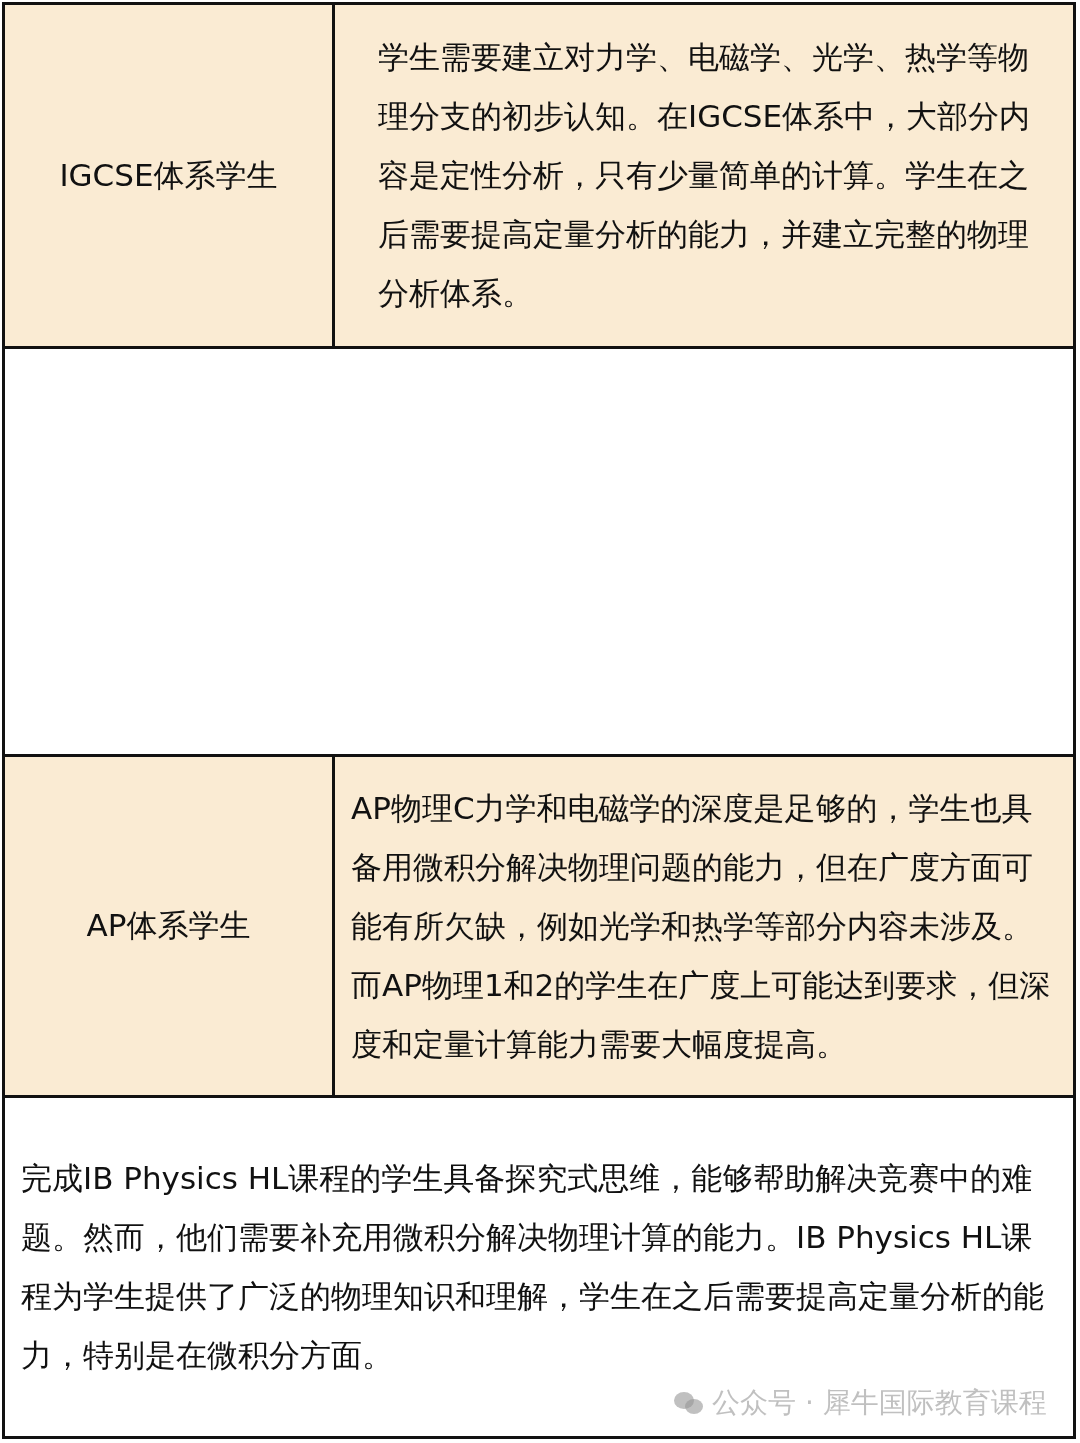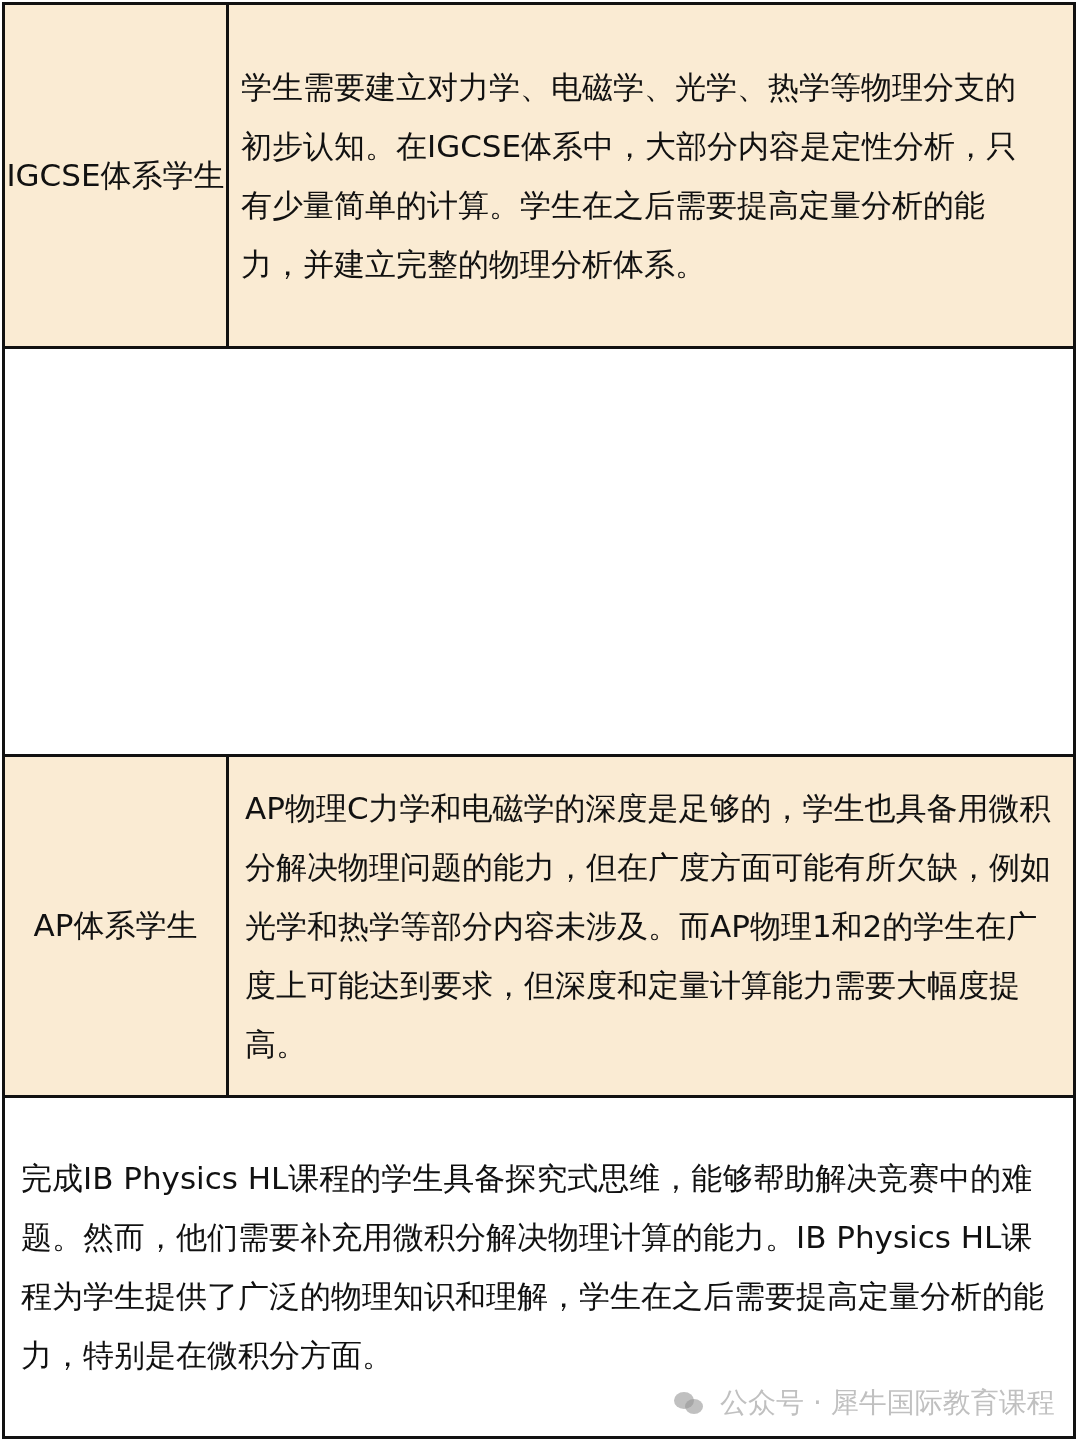--- a/index.html
+++ b/index.html
@@ -4,28 +4,28 @@
   <style>
     html, body { margin: 0; padding: 0; background: #ffffff; }
     body { width: 1080px; height: 1443px; position: relative; overflow: hidden;
       font-family: "DejaVu Sans", "Liberation Sans", sans-serif; color: #111111; }
     .table { position: absolute; left: 2px; top: 2px; width: 1074px; height: 1437px;
       border: 3px solid #111; box-sizing: border-box; }
     .row { position: absolute; left: 0; right: 0; display: flex; box-sizing: border-box; }
     .row.sep { border-top: 3px solid #111; }
     .row.beige { background: #faebd3; }
     .row.white { background: #ffffff; }
-    .label { width: 224px; flex: none; border-right: 3px solid #111; box-sizing: border-box;
+    .label { width: 330px; flex: none; border-right: 3px solid #111; box-sizing: border-box;
       display: flex; align-items: center; justify-content: center; font-size: 31px; letter-spacing: 0px; }
     .desc { flex: 1; box-sizing: border-box; display: flex; align-items: center;
       font-size: 31px; line-height: 59px; padding: 0 14px 0 16px; }
     .desc p { margin: 0; }
-    .r1 .desc { padding-left: 12px; padding-right: 36px; }
+    .r1 .desc { padding-left: 43px; padding-right: 36px; }
     .watermark { position: absolute; left: 674px; top: 1384px; font-size: 28px; color: rgba(140,140,140,0.55);
-      display: flex; align-items: center; gap: 16px; }
+      display: flex; align-items: center; gap: 8px; }
     .wm-icon { width: 30px; height: 26px; position: relative; }
     .wm-icon span { position: absolute; background: rgba(150,150,150,0.6); border-radius: 50%; }
   </style>
 </head>
 <body>
 
 <div class="table">
   <div class="row beige r1" style="top:0; height:341px;">
     <div class="label">IGCSE体系学生</div>
     <div class="desc">

